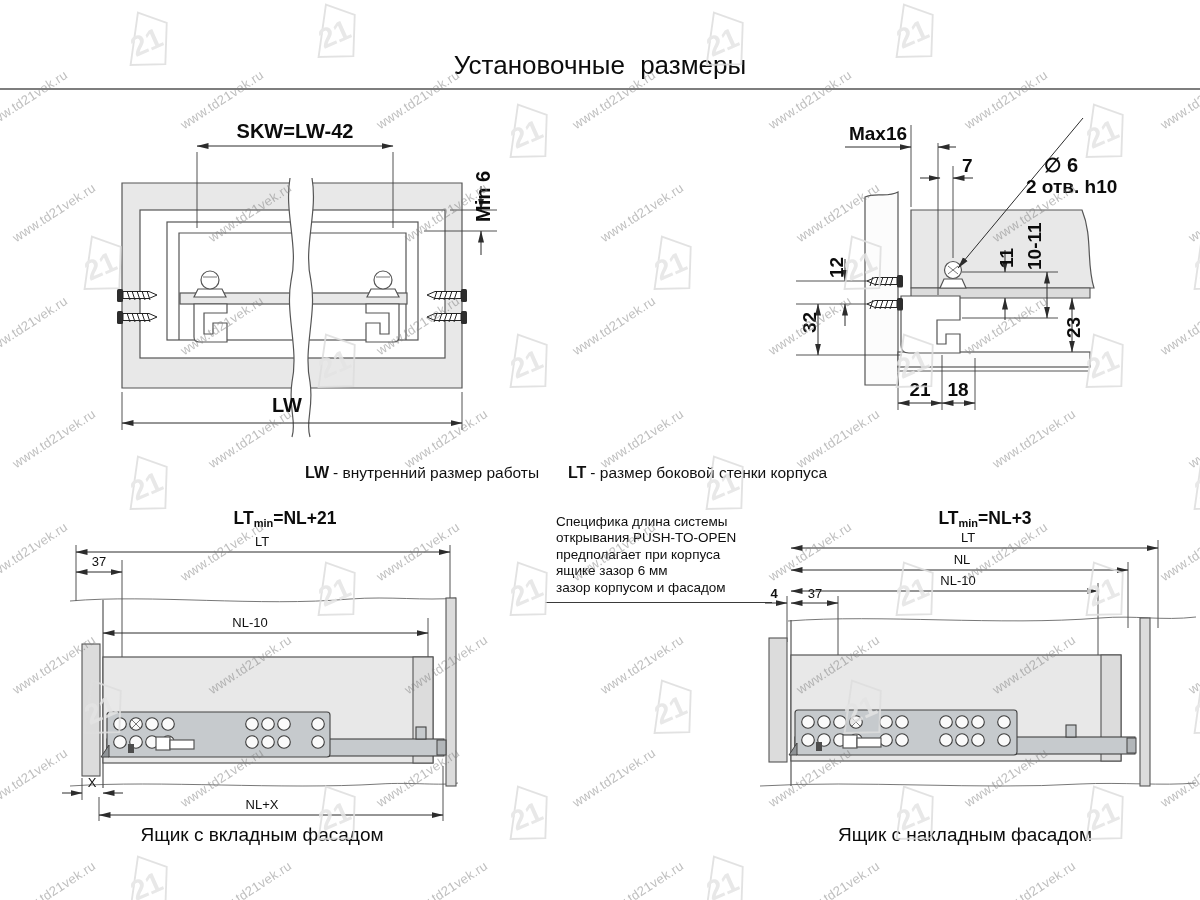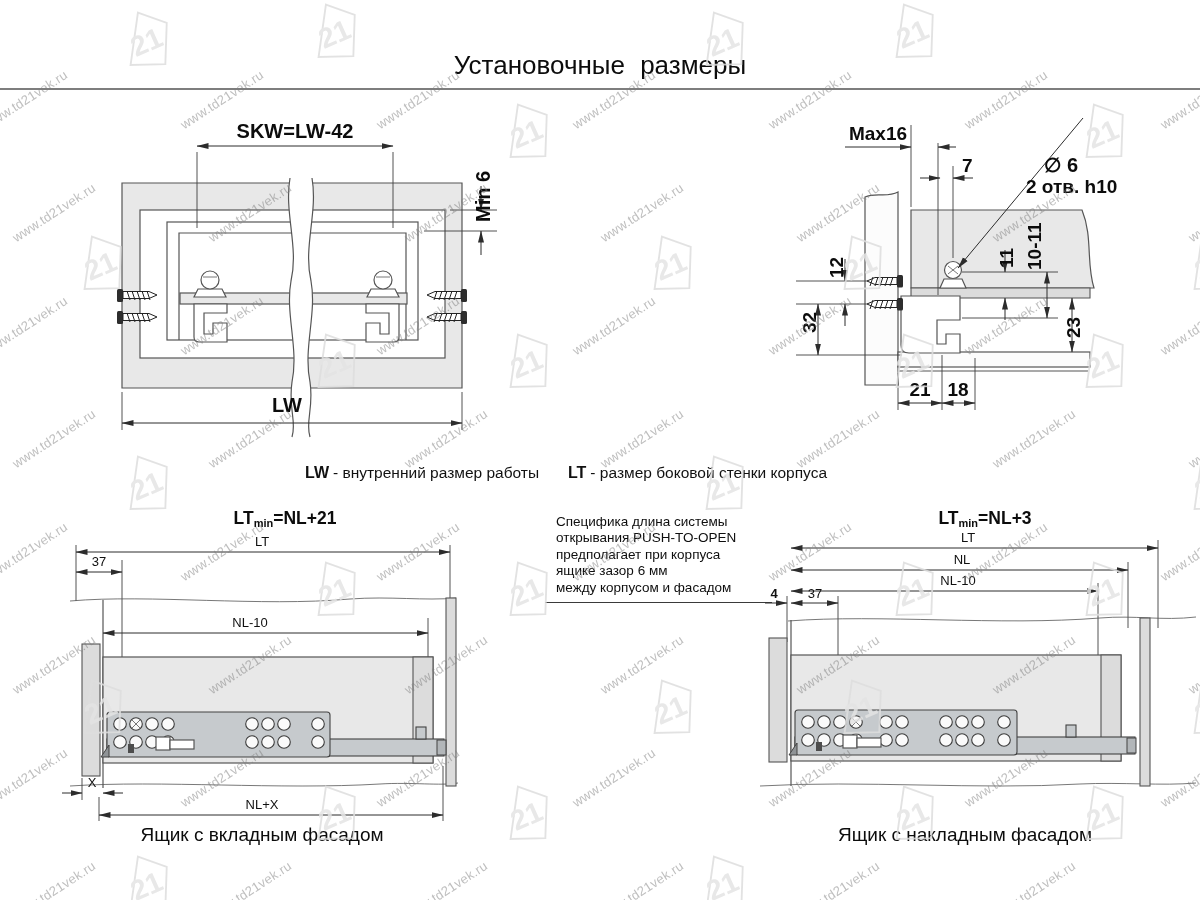--- a/index.html
+++ b/index.html
@@ -56,21 +56,21 @@
     </div>
     <div class="legend-item" style="left:568px">
       <span class="term">LT</span><span class="desc">- размер боковой стенки корпуса</span>
     </div>
 
     <div class="note">
       <div>Специфика длина системы</div>
       <div>открывания PUSH-TO-OPEN</div>
       <div>предполагает при корпуса</div>
       <div>ящике зазор 6 мм</div>
-      <div>между корпусом и фасадом</div>
+      <div>зазор корпусом и фасадом</div>
     </div>
     <div class="connector"></div>
 
     <svg style="left:60px;top:100px" width="470" height="350" viewBox="60 100 470 350">
       <defs>
         <marker id="ar1" viewBox="0 0 12 8" markerWidth="12" markerHeight="8" refX="11.5" refY="4" orient="auto-start-reverse">
           <path d="M0,1 L12,4 L0,7 Z" fill="#2c2c2c"></path>
         </marker>
       </defs>
 

